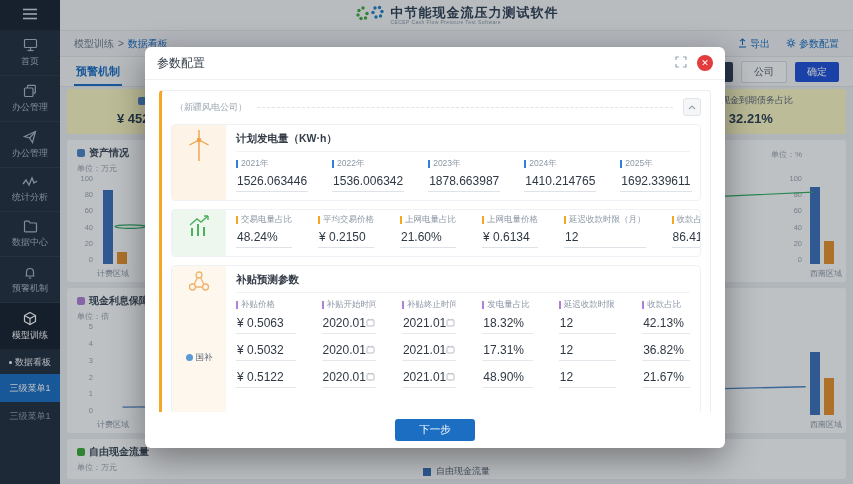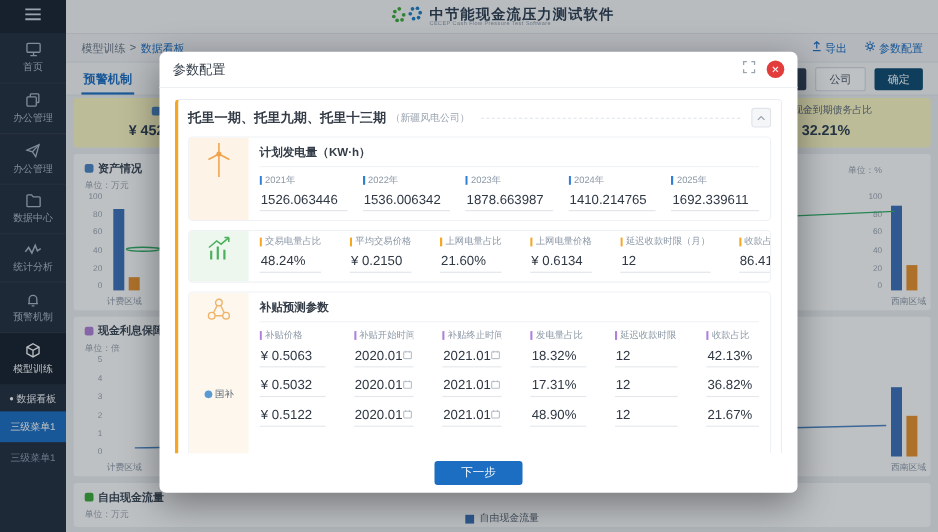--- a/index.html
+++ b/index.html
@@ -36,21 +36,21 @@
   .crumb-right{margin-left:auto;display:flex;gap:16px;}
   .link{color:#1b6ec2;font-size:10px;display:flex;align-items:center;gap:3px;cursor:pointer;}
 
   .tabbar{height:29px;background:#f7f8f9;border-bottom:1px solid #e2e5e9;display:flex;align-items:flex-end;padding:0 14px;}
   .tab{font-size:11px;color:#4c5866;padding:6px 2px 5px;margin-right:26px;cursor:pointer;}
   .tab.active{color:#1b6ec2;font-weight:bold;border-bottom:2px solid #1b6ec2;}
   .tab-right{margin-left:auto;display:flex;align-items:center;gap:8px;padding-bottom:3px;}
   .btn{font-size:10px;height:20px;display:flex;align-items:center;padding:0 12px;border-radius:2px;cursor:pointer;}
   .btn-group{background:#2d3e54;color:#fff;gap:4px;}
   .btn-company{background:#fff;color:#4c5866;border:1px solid #d7dce2;}
-  .btn-confirm{background:#0c4a6e;color:#fff;}
+  .btn-confirm{background:#1d4ed8;color:#fff;}
 
   
   .content{position:absolute;top:84px;left:0;right:0;bottom:0;padding:5px 7px;display:flex;flex-direction:column;gap:6px;}
   .row1{display:flex;gap:6px;height:48px;}
   .stat-card{flex:1;background:#fef9c3;border-radius:3px;padding:5px 8px;text-align:center;}
   .stat-label{font-size:9px;color:#5a6675;display:flex;align-items:center;justify-content:center;gap:4px;}
   .stat-value{font-size:13px;color:#2b3c50;font-weight:bold;margin-top:4px;}
   .chart-card{position:relative;background:#fff;border-radius:3px;padding:6px 10px;}
   .c2{height:140px;} .c3{height:142px;} .c4{flex:1;}
   .chart-title{font-size:10px;font-weight:bold;color:#3a4654;display:flex;align-items:center;gap:4px;}
@@ -82,21 +82,21 @@
   .sec-head{display:flex;align-items:center;}
   .sec-title{font-size:12px;font-weight:bold;color:#333c47;white-space:nowrap;}
   .sec-company{font-size:9px;color:#9aa4b0;margin-left:4px;white-space:nowrap;}
   .sec-dash{flex:1;border-top:1px dashed #e0e4e9;margin:0 10px;}
   .sec-toggle{width:16px;height:16px;border:1px solid #e0e4e9;background:#f5f6f8;border-radius:3px;display:flex;align-items:center;justify-content:center;cursor:pointer;}
   .block{display:flex;border:1px solid #eef1f5;border-radius:4px;margin-top:8px;overflow:hidden;}
   .tile{width:54px;flex:0 0 54px;display:flex;flex-direction:column;align-items:center;padding-top:2px;gap:40px;}
   .tile-orange{background:#fdf3e6;} .tile-green{background:#edf7ee;} .tile-cream{background:#fdf7ed;}
   .block-main{flex:1;padding:4px 10px 8px;min-width:0;}
   .block-title{font-size:10.5px;font-weight:bold;color:#333c47;padding:3px 0 5px;border-bottom:1px solid #f0f2f5;margin-bottom:6px;}
-  .grid5{display:grid;grid-template-columns:repeat(5,1fr);column-gap:14px;}
+  .grid5{display:grid;grid-template-columns:repeat(5,1fr);column-gap:24px;}
   .grid6{display:grid;grid-template-columns:1.12fr 1fr 1fr .95fr 1.08fr .9fr;column-gap:26px;}
   .f-label{font-size:8.5px;color:#8b97a5;display:flex;align-items:center;margin-bottom:3px;white-space:nowrap;overflow:hidden;}
   .marker{width:2px;height:8px;margin-right:3px;flex:0 0 2px;}
   .m-blue{background:#2f7fd6;} .m-orange{background:#f5a623;} .m-purple{background:#b07fd9;}
   .f-value{font-size:12px;color:#2f3844;border-bottom:1px solid #dfe3e8;padding:1px 1px 3px;display:flex;justify-content:space-between;align-items:center;cursor:text;}
   .rowcell{font-size:12px;color:#2f3844;border-bottom:1px solid #e4e8ed;padding:2px 1px 3px;margin-bottom:7px;display:flex;justify-content:space-between;align-items:center;cursor:text;}
   .tile3-lbl{font-size:8.5px;color:#5a6675;display:flex;align-items:center;gap:3px;height:25px;}
   .tile3-first{margin-top:7px;}
   .dot-blue{width:7px;height:7px;border-radius:50%;background:#5b9bd5;display:inline-block;}
   .modal-foot{flex:0 0 36px;display:flex;align-items:center;justify-content:center;}
@@ -141,32 +141,32 @@
     <div class="sb-item">
       <span><svg width="14" height="14" viewBox="0 0 14 14">
             <g fill="none" stroke="#aab6c4" stroke-width="1.2">
               <path d="M1.5 6.5L12.5 1.5 9.5 12.5 6.5 8z"></path>
               <path d="M6.5 8L12.5 1.5"></path>
             </g>
           </svg></span>
       <span>办公管理</span>
     </div>
     <div class="sb-item">
+      <span><svg width="16" height="12" viewBox="0 0 16 12">
+            <path d="M1 8l3-4 3 5 3-7 2 5 3-2" fill="none" stroke="#aab6c4" stroke-width="1.4"></path>
+          </svg></span>
+      <span>统计分析</span>
+    </div>
+    <div class="sb-item">
       <span><svg width="15" height="13" viewBox="0 0 15 13">
             <g fill="none" stroke="#aab6c4" stroke-width="1.2">
               <path d="M1.5 3.5V2A.8.8 0 012.3 1.2h3.4l1.5 1.8h5.5a.8.8 0 01.8.8v7.2a.8.8 0 01-.8.8H2.3a.8.8 0 01-.8-.8z"></path>
             </g>
           </svg></span>
       <span>数据中心</span>
-    </div>
-    <div class="sb-item">
-      <span><svg width="16" height="12" viewBox="0 0 16 12">
-            <path d="M1 8l3-4 3 5 3-7 2 5 3-2" fill="none" stroke="#aab6c4" stroke-width="1.4"></path>
-          </svg></span>
-      <span>统计分析</span>
     </div>
     <div class="sb-item">
       <span><svg width="14" height="14" viewBox="0 0 14 14">
             <g fill="none" stroke="#aab6c4" stroke-width="1.2">
               <path d="M2.5 11h9M3.5 11V7a3.5 3.5 0 017 0v4"></path>
               <line x1="5.8" y1="13" x2="8.2" y2="13"></line>
             </g>
           </svg></span>
       <span>预警机制</span>
     </div>
@@ -377,21 +377,20 @@
             </svg>
         </span>
         <span class="close-btn">✕</span>
       </div>
     </div>
 
     <div class="modal-body">
 
       <div class="section">
         <div class="sec-head">
-          <span class="sec-title">托里一期、托里九期、托里十三期</span>
           <span class="sec-company">（新疆风电公司）</span>
           <span class="sec-dash"></span>
           <span class="sec-toggle">
             <svg width="8" height="5" viewBox="0 0 8 5">
                 <path d="M1 4l3-3 3 3" fill="none" stroke="#9aa4b0" stroke-width="1.2"></path>
               </svg>
           </span>
         </div>
 
         <div class="block">

